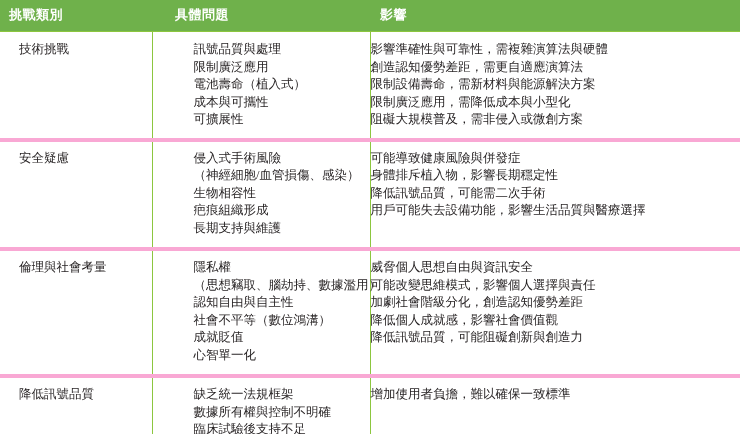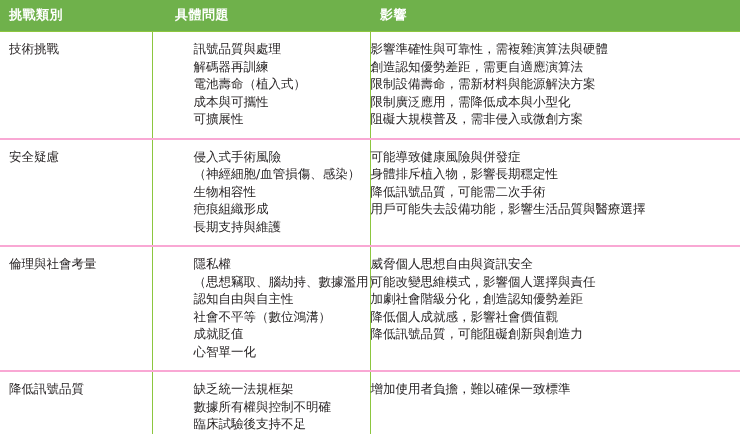--- a/index.html
+++ b/index.html
@@ -58,27 +58,28 @@
     white-space: nowrap;
   }
   tbody tr td.prob {
     padding-left: 41px;
     border-right: 1px solid #8cc63f;
   }
   tbody tr td.imp {
     padding-left: 0;
   }
   tbody tr + tr td {
-    border-top: 2px solid #f9a8d4;
+    border-top: 4px solid #f9a8d4;
+    font-family: Liberation Serif, serif;
   }
   .line {
     display: block;
     white-space: nowrap;
   }
-  .cat .line { font-size: 12.5px; }
+  .cat .line { font-size: 12.5px; margin-left: 10px; }
 </style>
 </head>
 <body>
 
 <div class="table-wrap">
   <table class="challenge-table">
     <colgroup>
       <col class="c1">
         <col class="c2">
         <col class="c3">
@@ -90,21 +91,21 @@
         <th class="h3">影響</th>
       </tr>
     </thead>
     <tbody>
       <tr>
         <td class="cat">
           <span class="line">技術挑戰</span>
         </td>
         <td class="prob">
           <span class="line">訊號品質與處理</span>
-          <span class="line">解碼器再訓練</span>
+          <span class="line">限制廣泛應用</span>
           <span class="line">電池壽命（植入式）</span>
           <span class="line">成本與可攜性</span>
           <span class="line">可擴展性</span>
         </td>
         <td class="imp">
           <span class="line">影響準確性與可靠性，需複雜演算法與硬體</span>
           <span class="line">創造認知優勢差距，需更自適應演算法</span>
           <span class="line">限制設備壽命，需新材料與能源解決方案</span>
           <span class="line">限制廣泛應用，需降低成本與小型化</span>
           <span class="line">阻礙大規模普及，需非侵入或微創方案</span>

